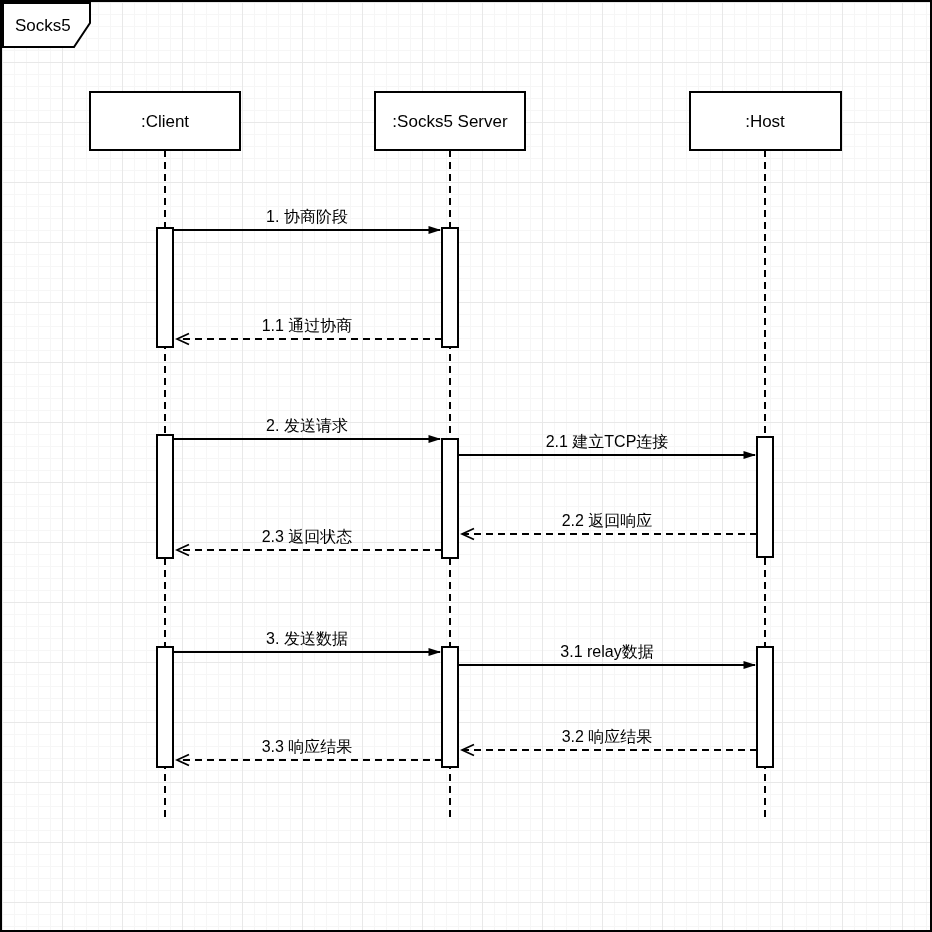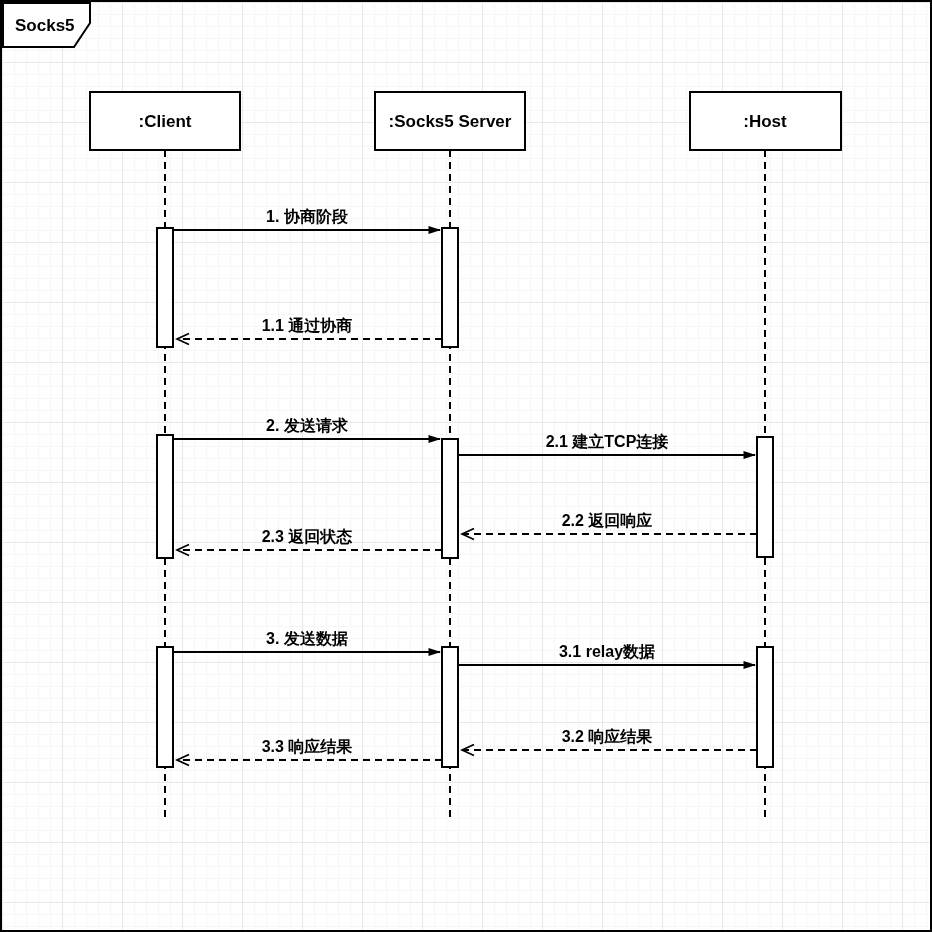--- a/index.html
+++ b/index.html
@@ -14,21 +14,20 @@
     height: 928px;
     border: 2px solid #000000;
     background-color: #ffffff;
     background-image:
       linear-gradient(#e8e8e8 1px, transparent 1px),
       linear-gradient(90deg, #e8e8e8 1px, transparent 1px),
       linear-gradient(#f6f6f6 1px, transparent 1px),
       linear-gradient(90deg, #f6f6f6 1px, transparent 1px);
     background-size: 60px 60px, 60px 60px, 12px 12px, 12px 12px;
     overflow: hidden;
-    font-weight: bold;
   }
   svg { position: absolute; left: 0; top: 0; }
   .shape   { fill: #ffffff; stroke: #000000; stroke-width: 2; }
   .lifeline { stroke: #000000; stroke-width: 2; stroke-dasharray: 7 5; fill: none; }
   .msg-solid  { stroke: #000000; stroke-width: 2; fill: none; }
   .msg-dashed { stroke: #000000; stroke-width: 2; stroke-dasharray: 7 5; fill: none; }
   .actor-label { font-size: 17px; fill: #000000; text-anchor: middle; }
   .frame-label { font-size: 17px; fill: #000000; }
   .msg-label   { font-size: 16px; fill: #000000; text-anchor: middle; }
 </style>

